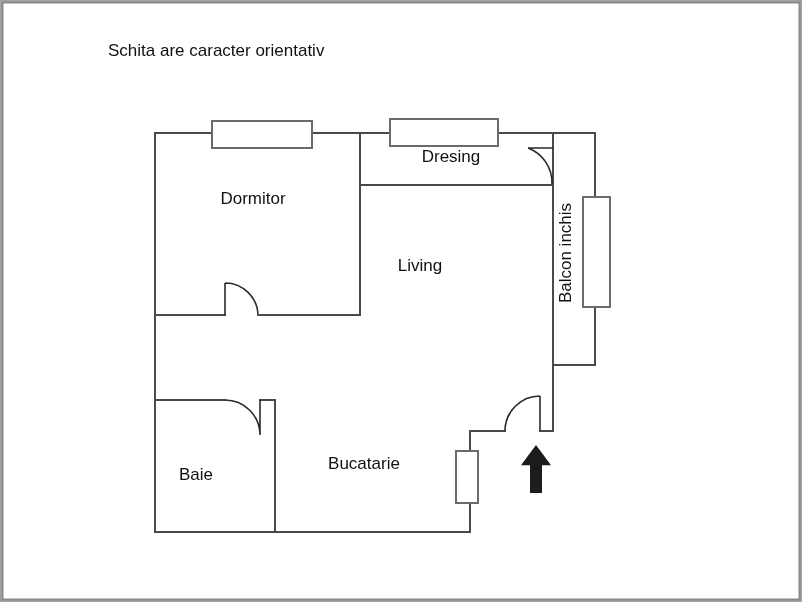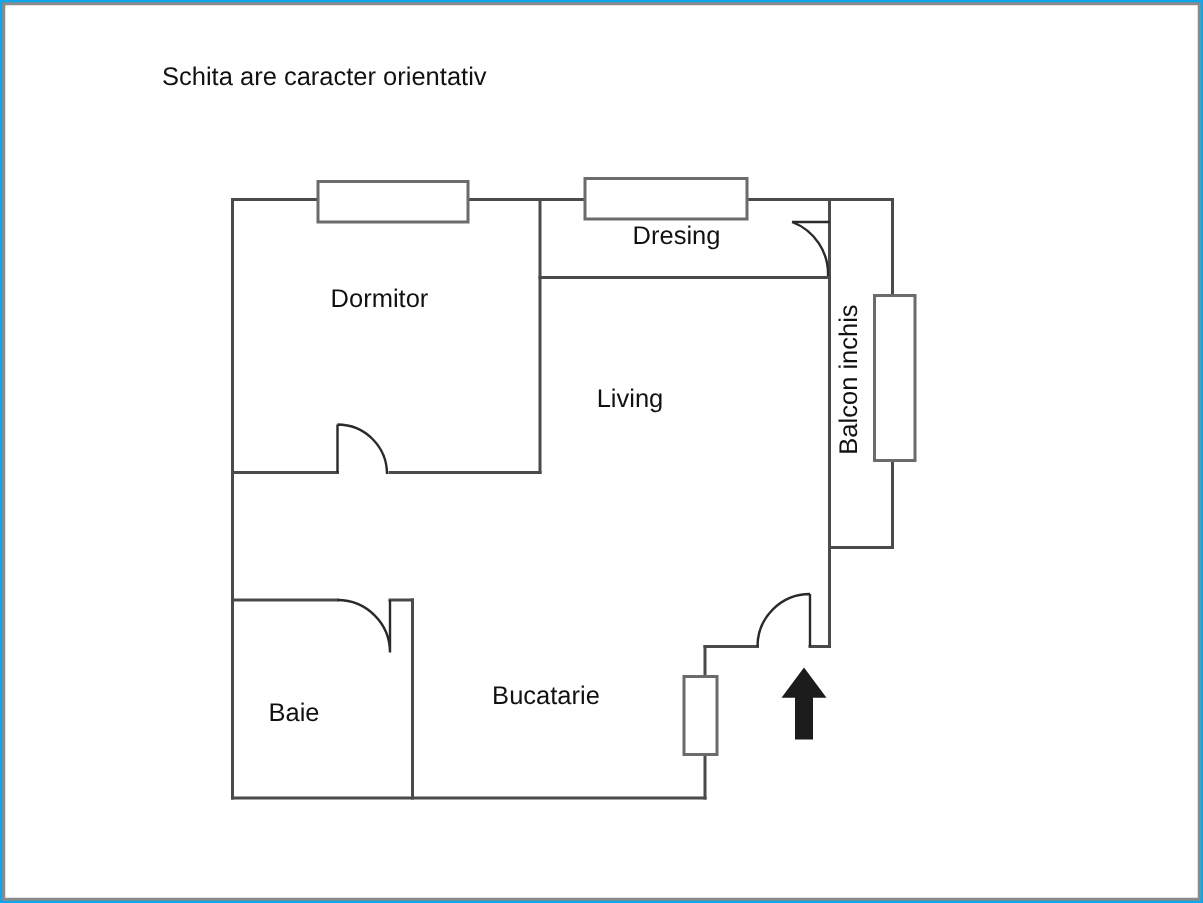--- a/index.html
+++ b/index.html
@@ -12,21 +12,21 @@
     width: 802px;
     height: 602px;
     font-family: "Liberation Sans", sans-serif;
     overflow: hidden;
   }
   #plan-frame {
     position: relative;
     width: 802px;
     height: 602px;
     box-sizing: border-box;
-    background: #0ea5e9;
+    background: #a3a3a3;
   }
   #plan-svg {
     position: absolute;
     left: 0;
     top: 0;
     width: 802px;
     height: 602px;
     display: block;
   }
   .room-label {

